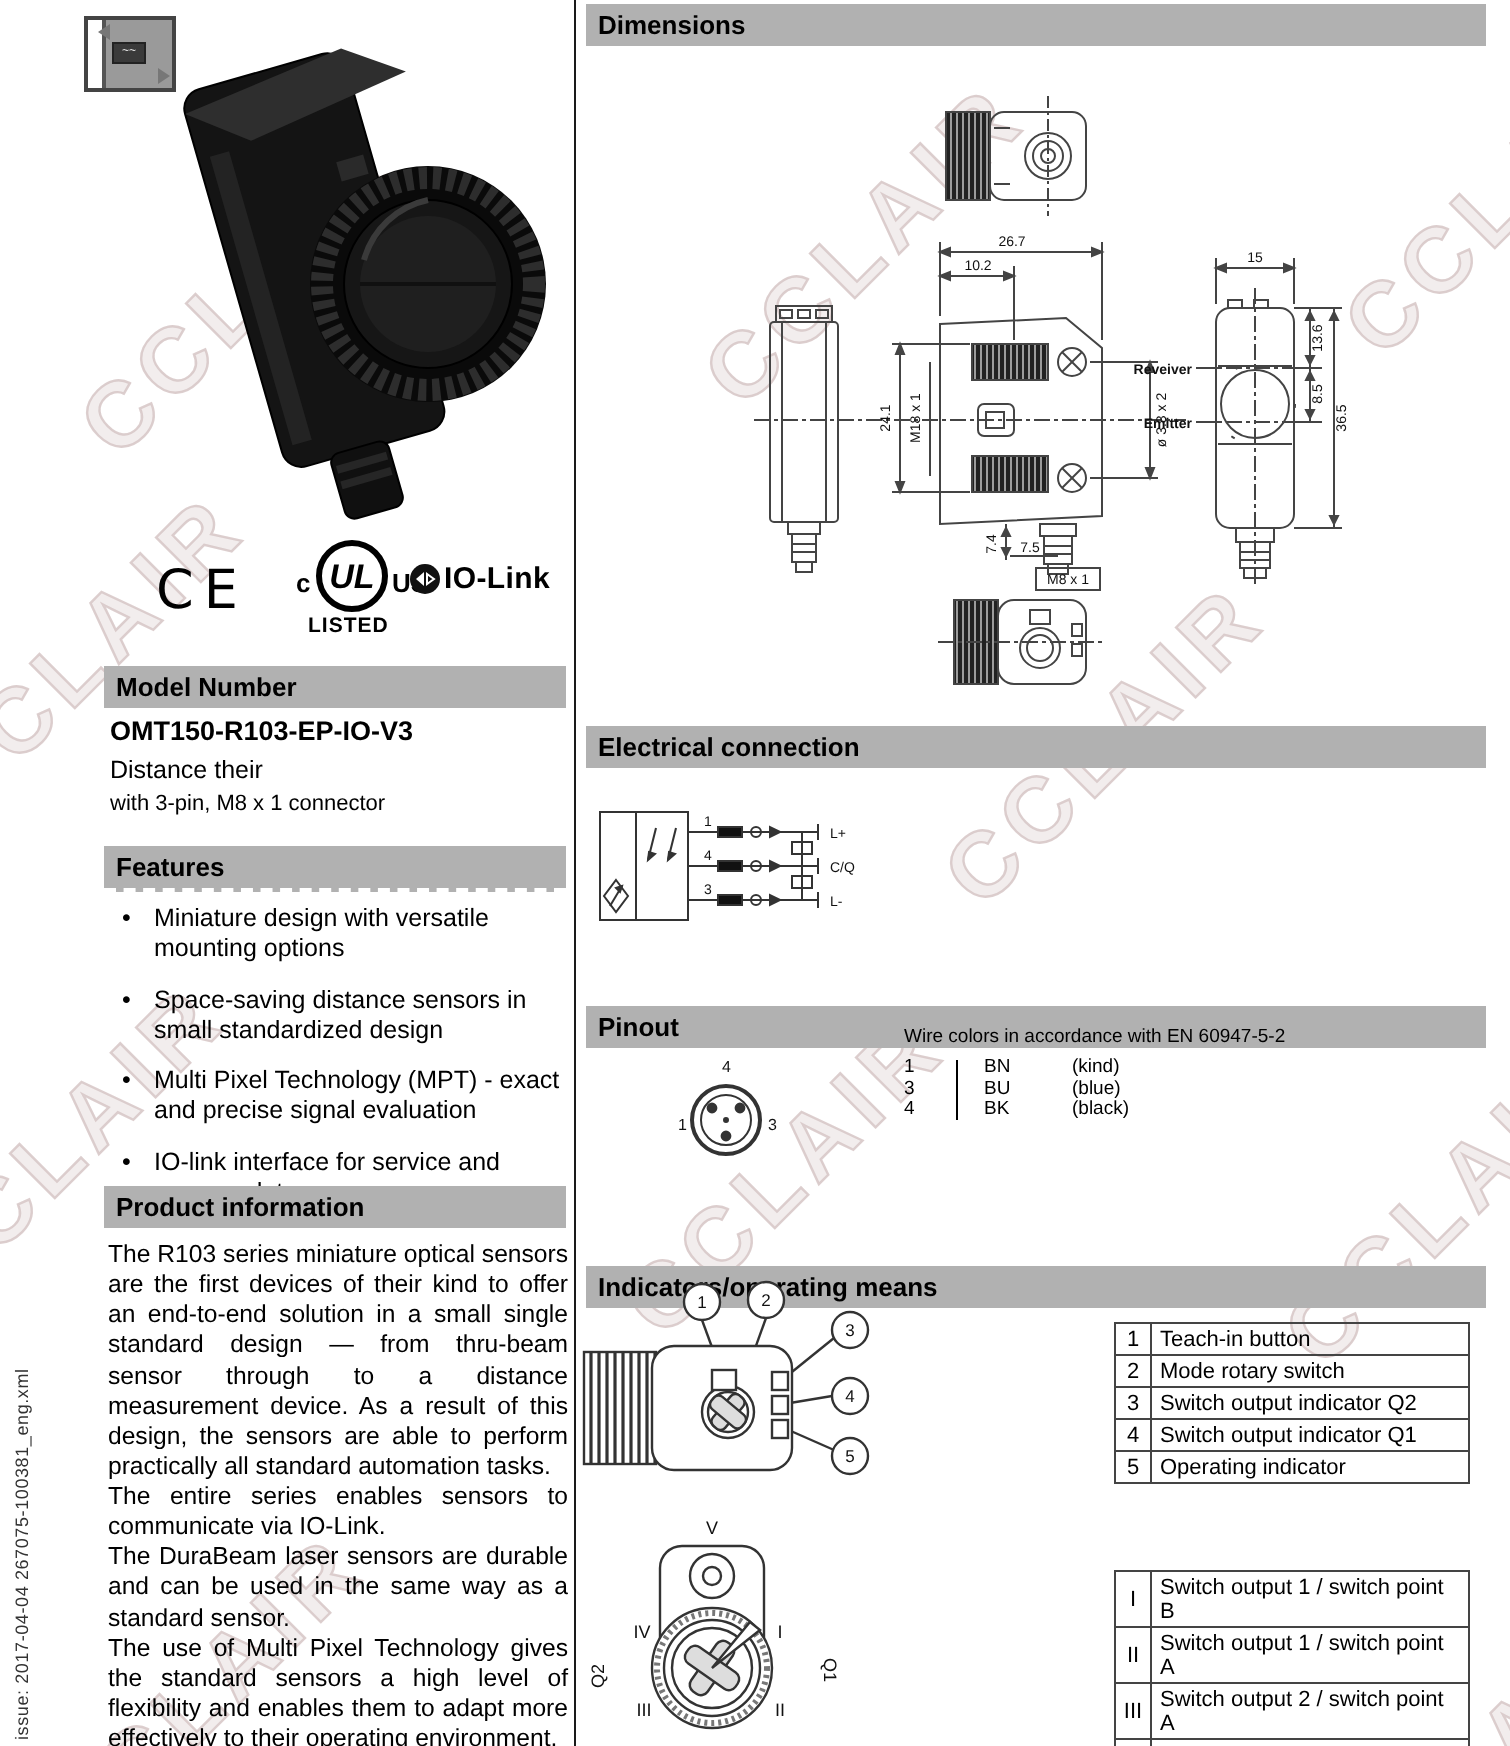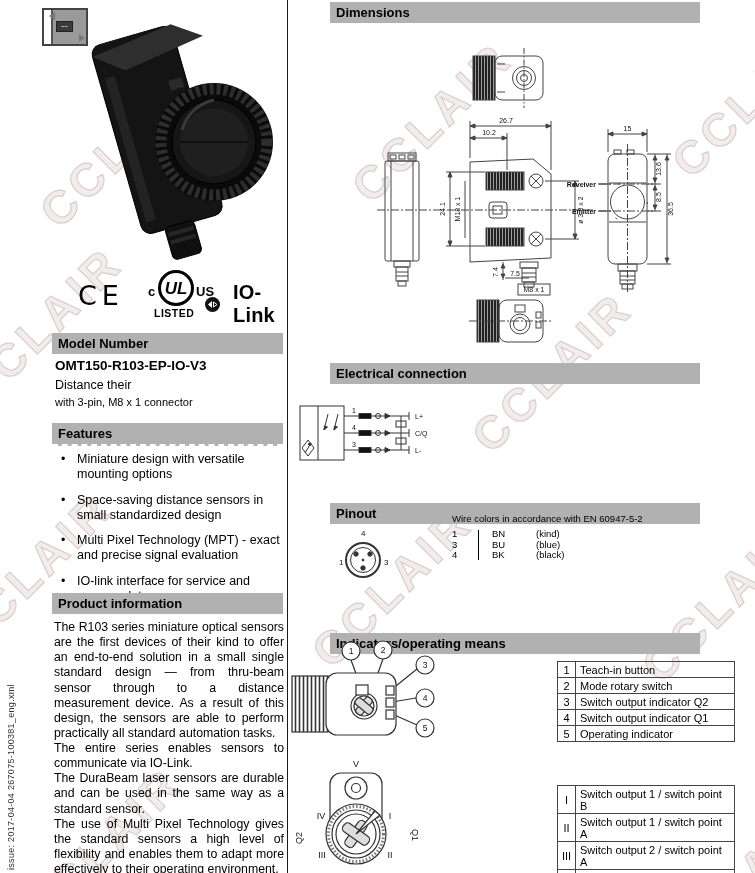--- a/index.html
+++ b/index.html
@@ -42,22 +42,22 @@
   .logo-box .fill .arrow-r { position:absolute; right:1px; bottom:2px; width:0; height:0; border-top:4px solid transparent; border-bottom:4px solid transparent; border-left:6px solid #777; }
   .logo-box .fill .chip { position:absolute; left:3px; top:11px; width:17px; height:11px; background:#3a3a3a; border:1px solid #222; color:#fff; font-size:6px; line-height:9px; text-align:center; overflow:hidden; }
   .certs { position:absolute; left:76px; top:268px; width:206px; height:52px; }
   .ce-mark { position:absolute; left:2px; top:12px; font-size:27px; letter-spacing:5px; font-family:"DejaVu Sans",sans-serif; }
   .ul-mark { position:absolute; left:64px; top:0px; width:80px; height:52px; }
   .ul-circle { position:absolute; left:18px; top:2px; width:36px; height:36px; border:3px solid #000; border-radius:50%; text-align:center; font-weight:bold; font-size:17px; line-height:32px; font-style:italic; }
   .ul-c { position:absolute; left:8px; top:16px; font-size:13px; font-weight:bold; }
   .ul-us { position:absolute; left:56px; top:16px; font-size:13px; font-weight:bold; }
   .ul-listed { position:absolute; left:14px; top:39px; font-size:10.5px; font-weight:bold; letter-spacing:0.5px;text-align:center; }
   .iolink { position:absolute; left:128px; top:13px; display:flex; align-items:center; }
-  .iolink-text { font-size:20px; font-weight:bold; margin-left:12px; letter-spacing:0.2px; }
-  .rcol-bar { left:293px; width:370px;margin-left:37px; }
+  .iolink-text { font-size:15px; font-weight:bold; margin-left:1px; letter-spacing:0.2px; }
+  .rcol-bar { left:293px; width:450px; }
   .pin-note { position:absolute; left:452px; top:513px; font-size:9.5px; }
   .wire-table { position:absolute; left:452px; top:529px; width:170px; }
   .wire-table .vline { position:absolute; left:26px; top:1px; bottom:1px; width:1px; background:#000; }
   .wire-row { display:grid; grid-template-columns:16px 24px 44px auto; font-size:9.5px; line-height:10.5px; }
   .ind-table { position:absolute; border-collapse:collapse; font-size:11px; }
   .ind-table td { border:1px solid #444; padding:1.5px 4px; }
   .ind-table td.key { width:18px; text-align:center; padding:1.5px 2px; }
   .t1 { left:557px; top:661px; width:178px; }
   .t2 { left:557px; top:785px; width:178px; }
   svg { position:absolute; overflow:visible; }

